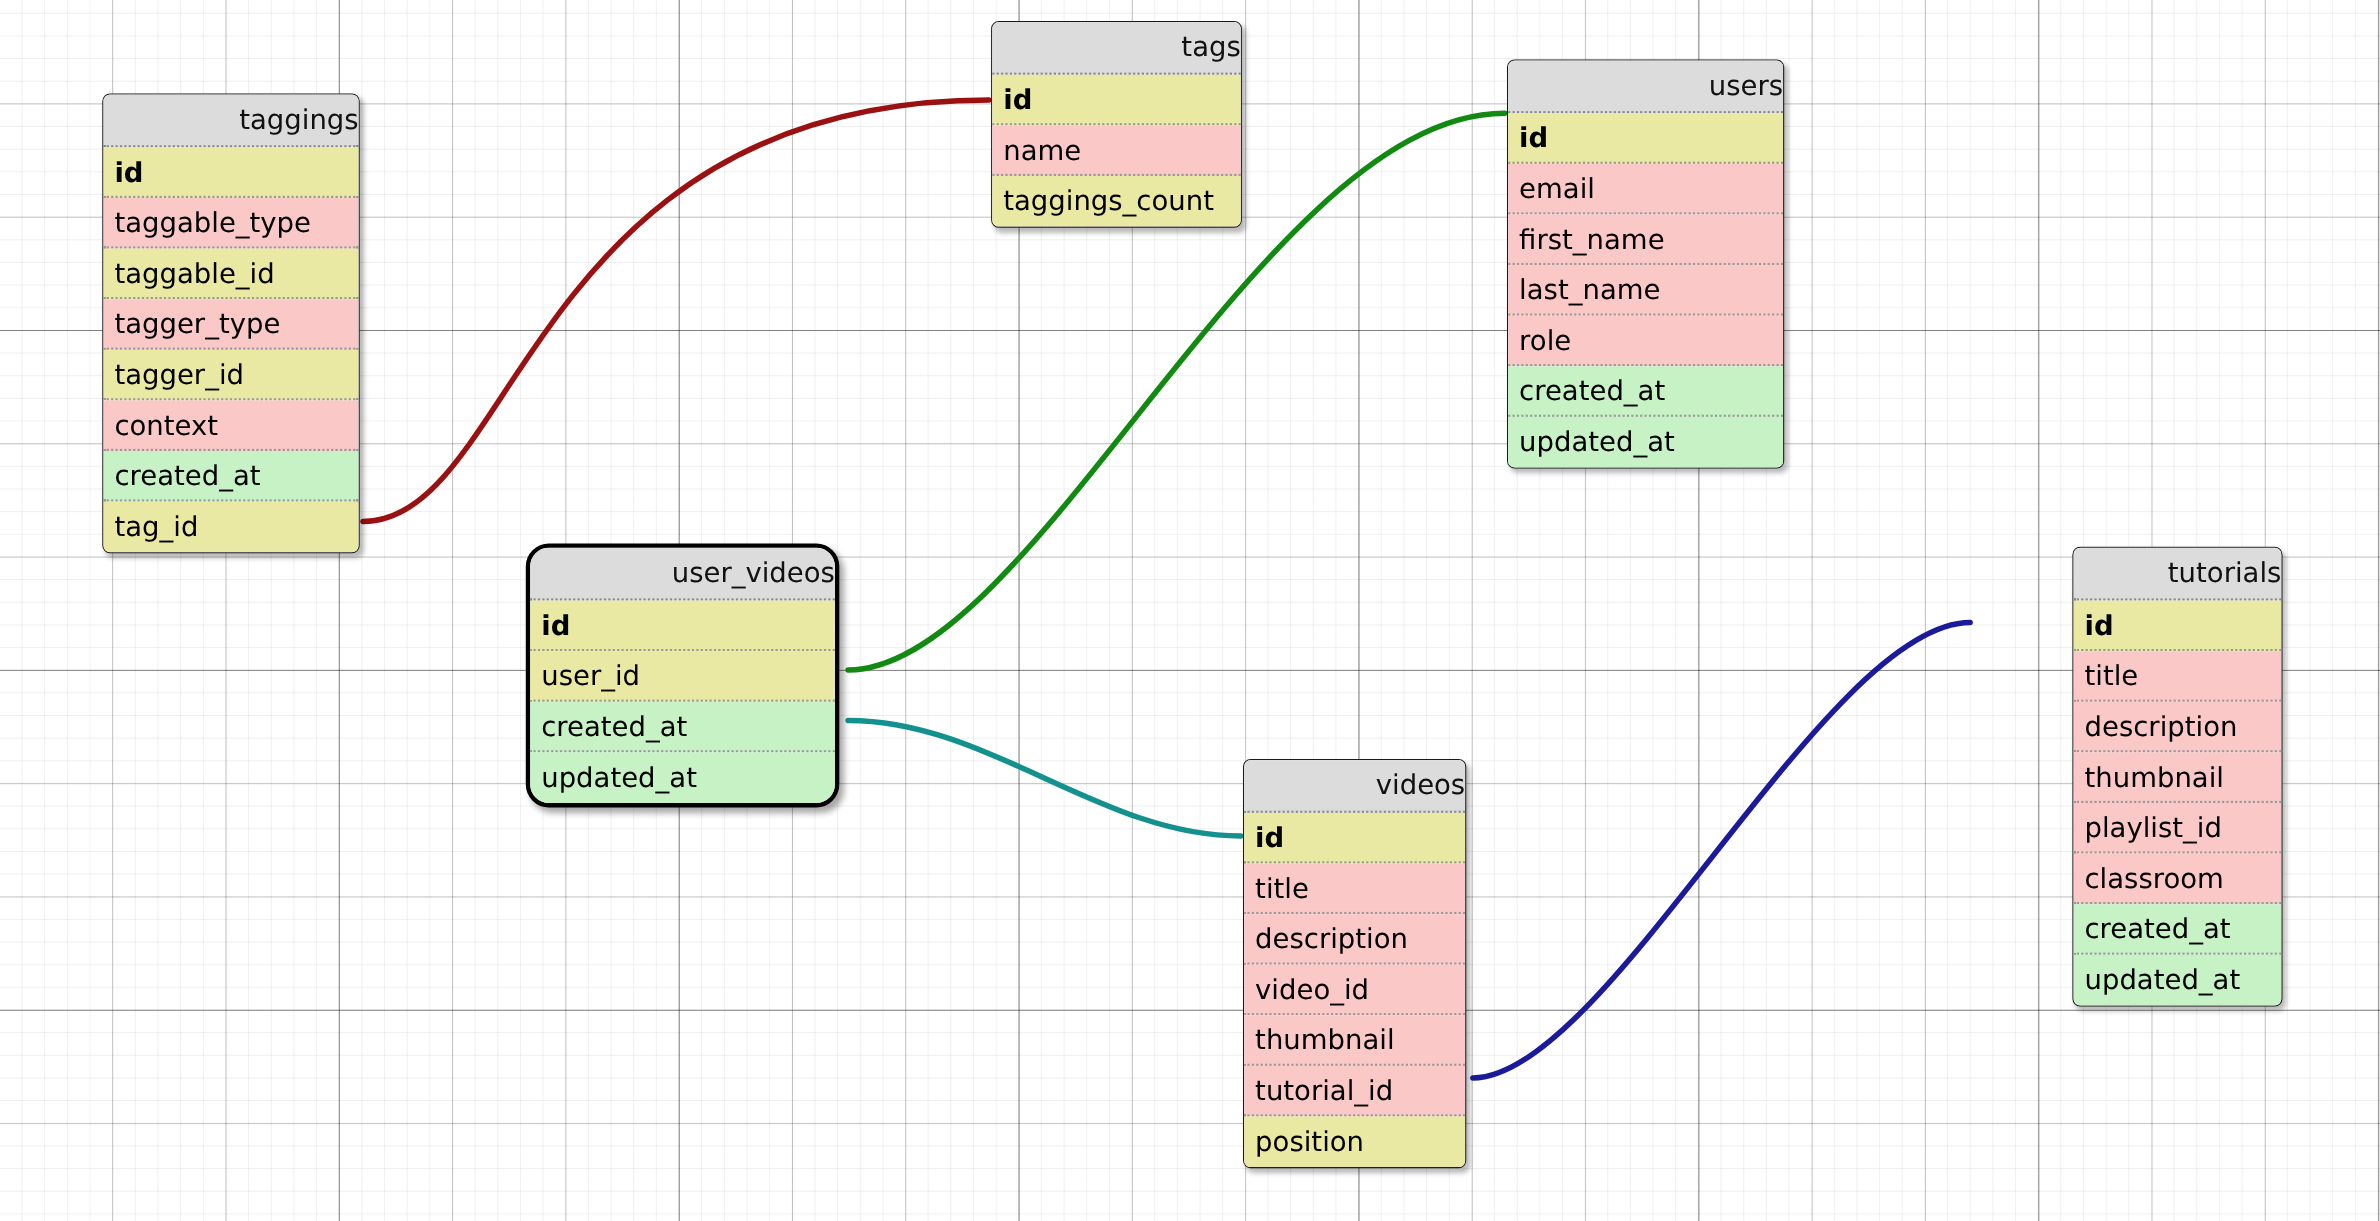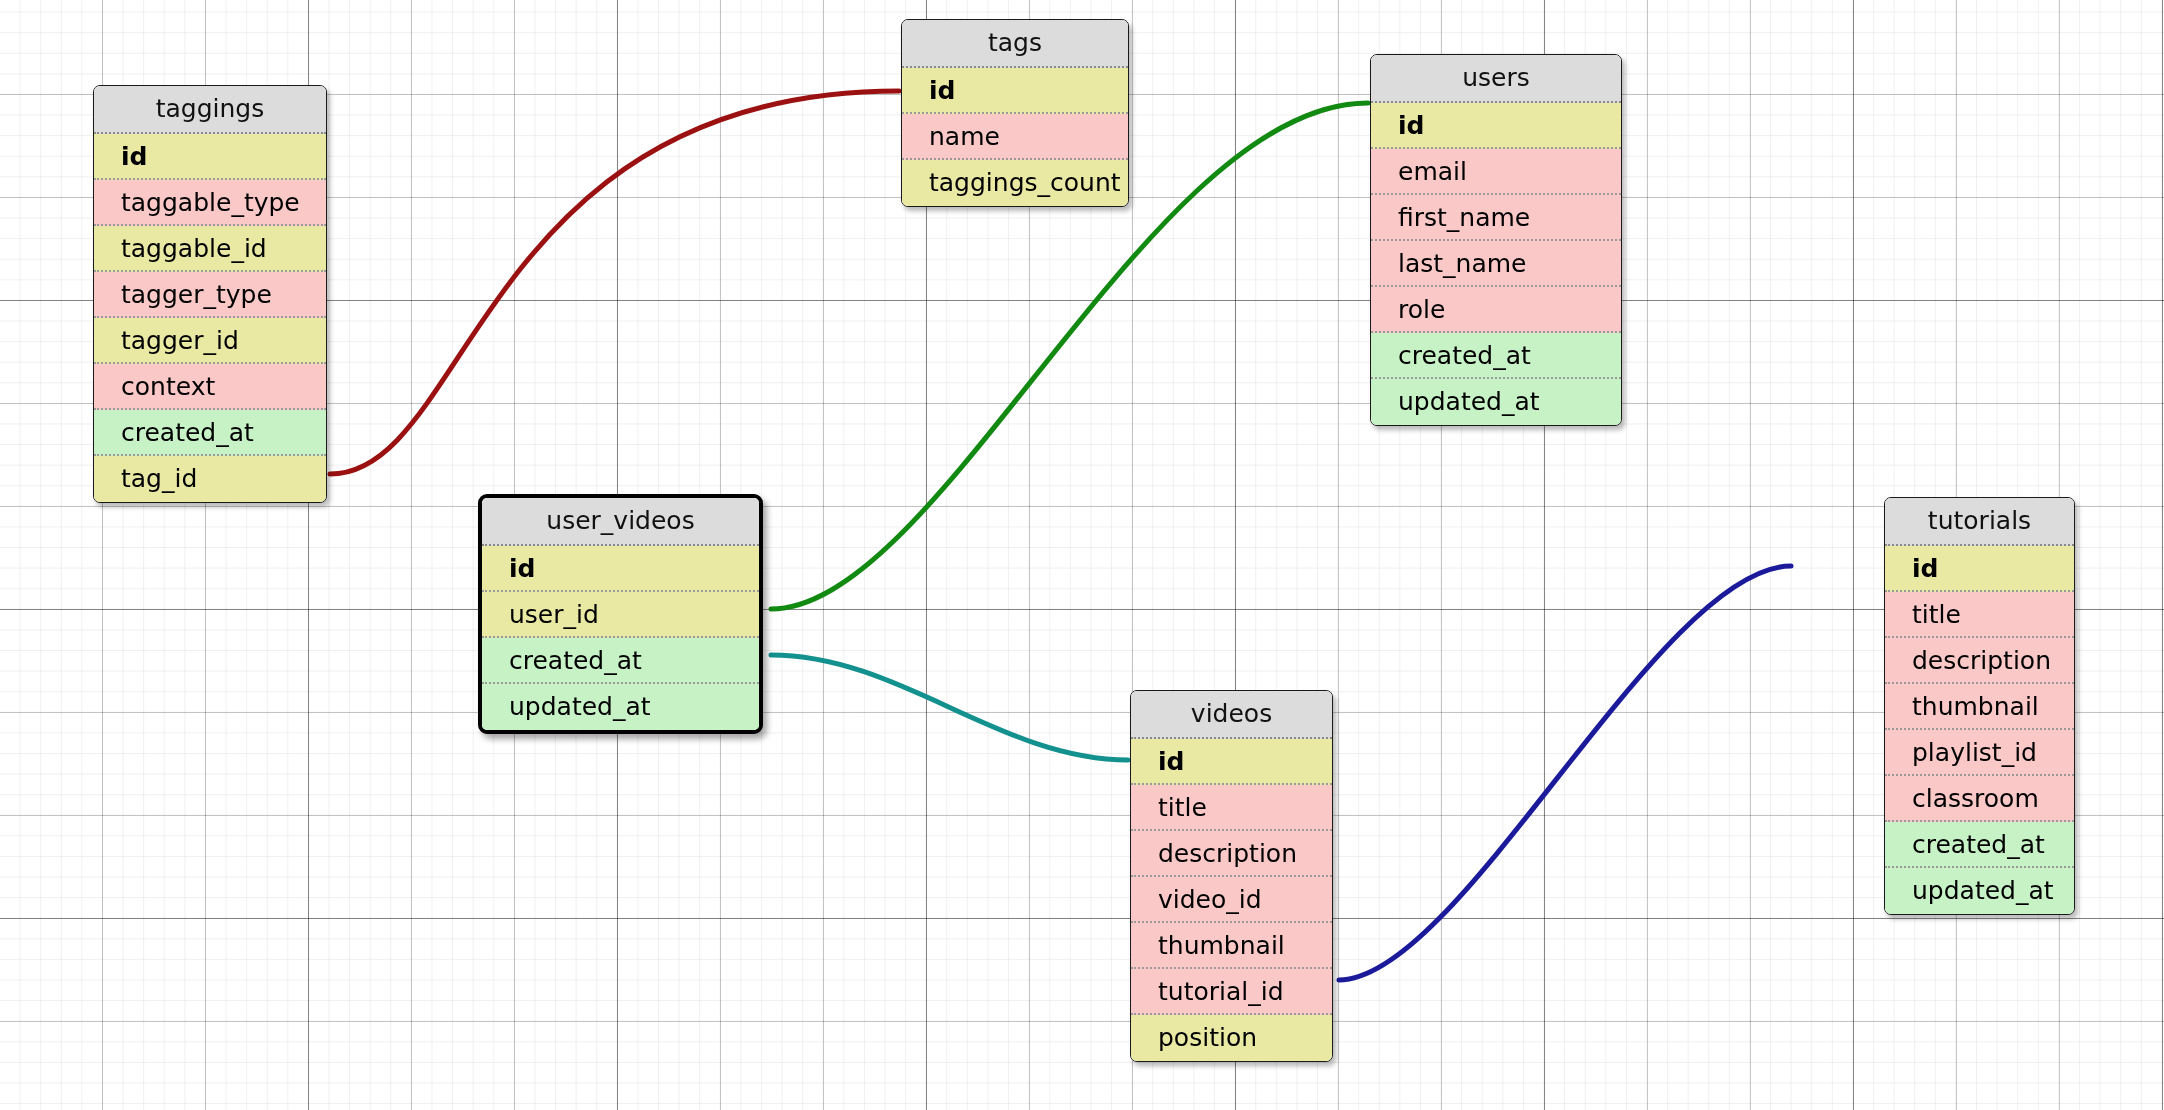--- a/index.html
+++ b/index.html
@@ -41,40 +41,40 @@
     position: absolute;
     box-sizing: border-box;
     border: 1px solid #1a1a1a;
     border-radius: 7px;
     background: #ffffff;
     box-shadow: 3px 4px 5px rgba(0,0,0,0.28);
     overflow: hidden;
   }
   .table-box.selected {
     border: 4px solid #000000;
-    border-radius: 9px;
+    border-radius: 21px;
     box-shadow: 4px 5px 6px rgba(0,0,0,0.35);
   }
   .tbl-header {
     height: 46px;
     line-height: 46px;
     background: #dcdcdc;
-    text-align: center;
+    text-align: right;
     font-size: 25px;
     color: #111111;
     border-bottom: 2px dotted #8a8a8a;
     white-space: nowrap;
     overflow: hidden;
   }
   .tbl-row {
     height: 46px;
     line-height: 46px;
     font-size: 25px;
     color: #000000;
-    padding-left: 27px;
+    padding-left: 10px;
     border-bottom: 2px dotted #9a9a9a;
     white-space: nowrap;
     overflow: hidden;
     box-sizing: border-box;
     position: relative;
   }
   .tbl-row:last-child { border-bottom: none; }
   .tbl-row.pk { font-weight: bold; }
   .c-yellow { background: #e9e9a4; }
   .c-pink   { background: #fbc8c8; }

